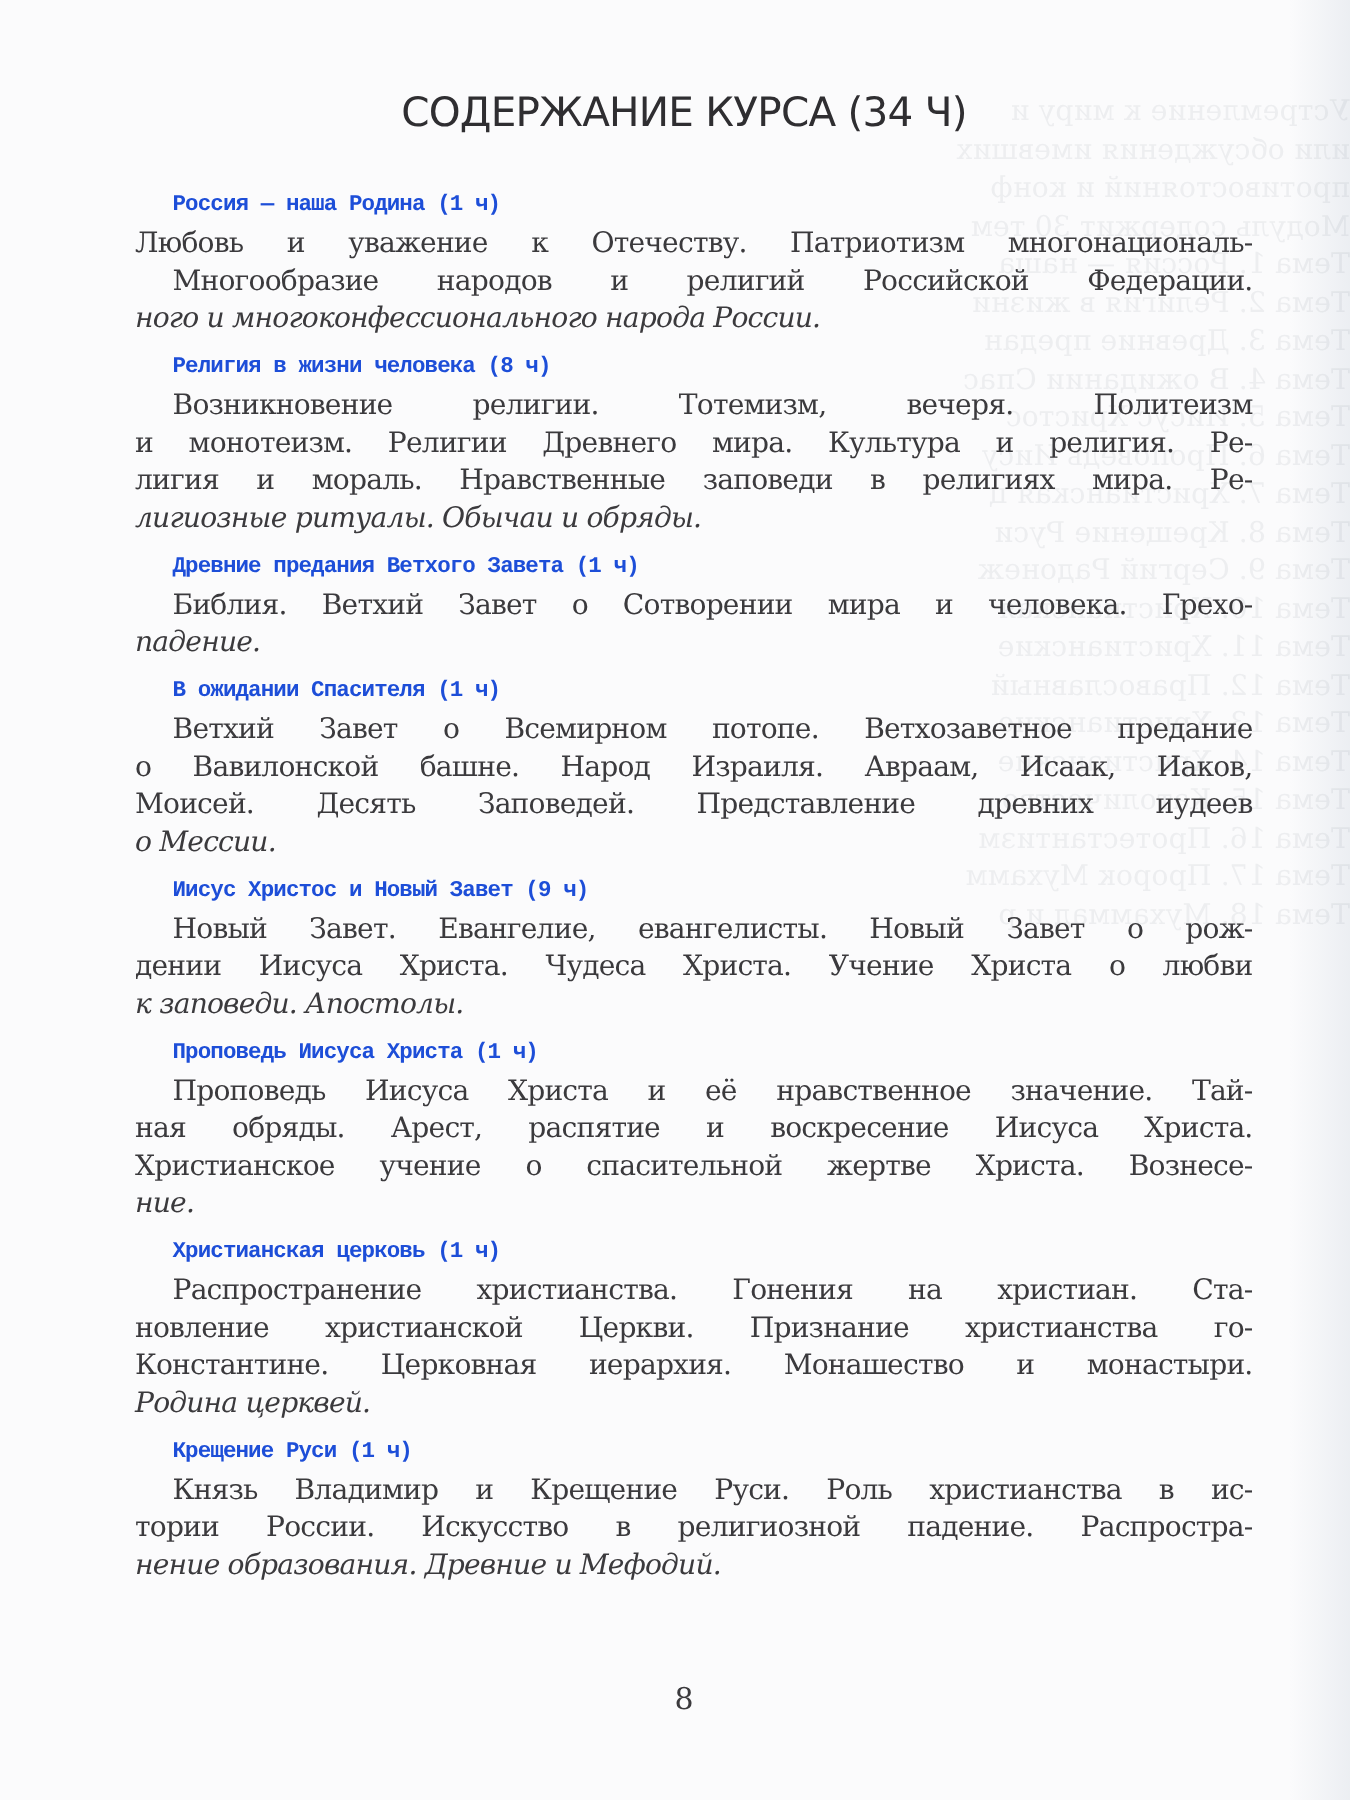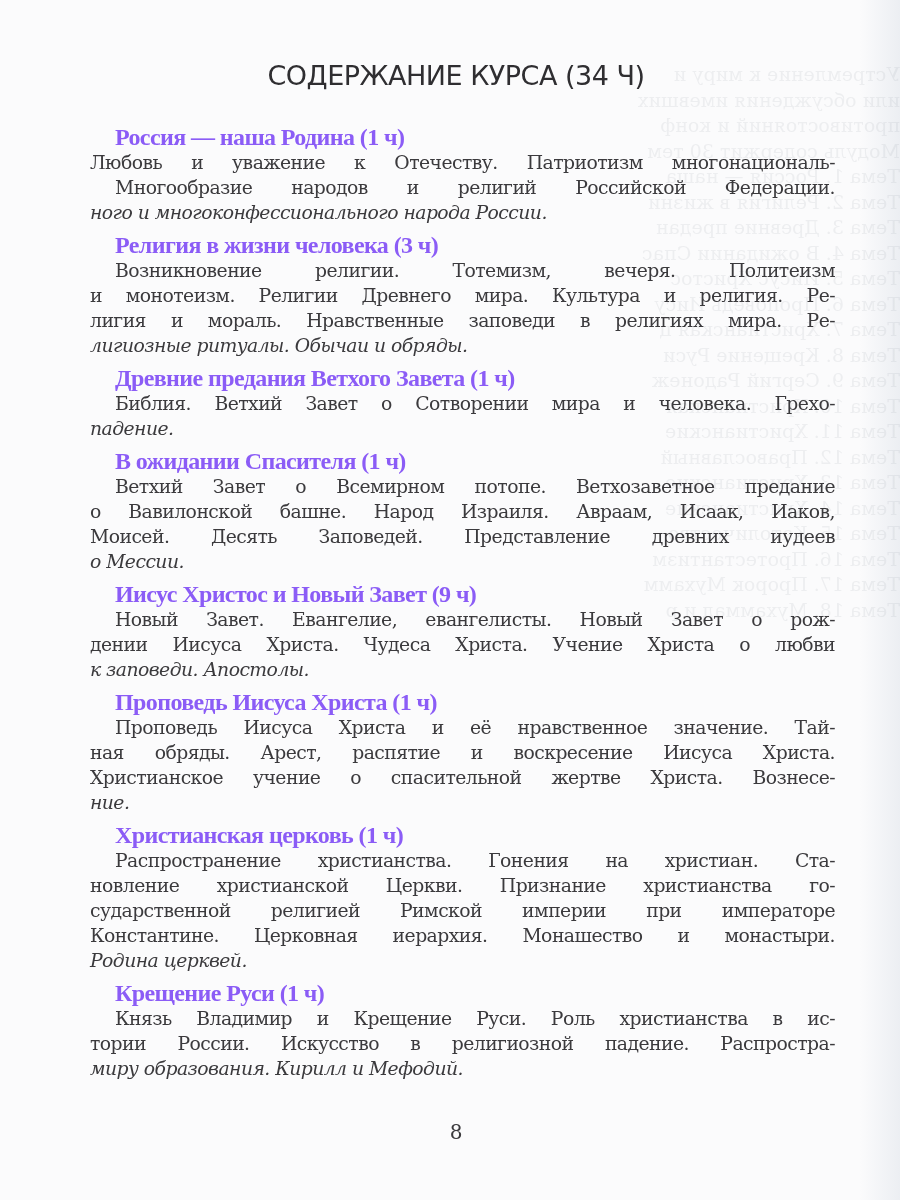--- a/index.html
+++ b/index.html
@@ -50,26 +50,26 @@
     .content {
       position: absolute;
       left: 90px;
       top: 124px;
       width: 745px;
     }
     .section {
       margin-bottom: 7px;
     }
     .heading {
-      font-family: Liberation Serif, serif;
+      font-family: Liberation Mono, monospace;
       font-weight: bold;
-      font-size: 24px;
+      font-size: 15px;
       line-height: 26px;
       padding-left: 25px;
-      color: #8b5cf6;
+      color: #1d4ed8;
       letter-spacing: -0.6px;
       margin: 0;
     }
     .body {
       font-size: 18.8px;
       line-height: 25px;
       margin: 0;
       letter-spacing: -0.55px;
     }
     .line {
@@ -133,21 +133,21 @@
   <div class="section">
     <h2 class="heading">Россия — наша Родина (1 ч)</h2>
     <p class="body">
       <span class="line">Любовь и уважение к Отечеству. Патриотизм многонациональ-</span>
       <span class="line first">Многообразие народов и религий Российской Федерации.</span>
       <span class="line last">ного и многоконфессионального народа России.</span>
     </p>
   </div>
 
   <div class="section">
-    <h2 class="heading">Религия в жизни человека (3 ч)</h2>
+    <h2 class="heading">Религия в жизни человека (8 ч)</h2>
     <p class="body">
       <span class="line first">Возникновение религии. Тотемизм, вечеря. Политеизм</span>
       <span class="line">и монотеизм. Религии Древнего мира. Культура и религия. Ре-</span>
       <span class="line">лигия и мораль. Нравственные заповеди в религиях мира. Ре-</span>
       <span class="line last">лигиозные ритуалы. Обычаи и обряды.</span>
     </p>
   </div>
 
   <div class="section">
     <h2 class="heading">Древние предания Ветхого Завета (1 ч)</h2>
@@ -184,30 +184,29 @@
       <span class="line">Христианское учение о спасительной жертве Христа. Вознесе-</span>
       <span class="line last">ние.</span>
     </p>
   </div>
 
   <div class="section">
     <h2 class="heading">Христианская церковь (1 ч)</h2>
     <p class="body">
       <span class="line first">Распространение христианства. Гонения на христиан. Ста-</span>
       <span class="line">новление христианской Церкви. Признание христианства го-</span>
-      <span class="line">сударственной религией Римской империи при императоре</span>
       <span class="line">Константине. Церковная иерархия. Монашество и монастыри.</span>
       <span class="line last">Родина церквей.</span>
     </p>
   </div>
 
   <div class="section">
     <h2 class="heading">Крещение Руси (1 ч)</h2>
     <p class="body">
       <span class="line first">Князь Владимир и Крещение Руси. Роль христианства в ис-</span>
       <span class="line">тории России. Искусство в религиозной падение. Распростра-</span>
-      <span class="line last">миру образования. Кирилл и Мефодий.</span>
+      <span class="line last">нение образования. Древние и Мефодий.</span>
     </p>
   </div>
 
 </div>
 
 <div class="page-number">8</div>
 
 </body></html>

